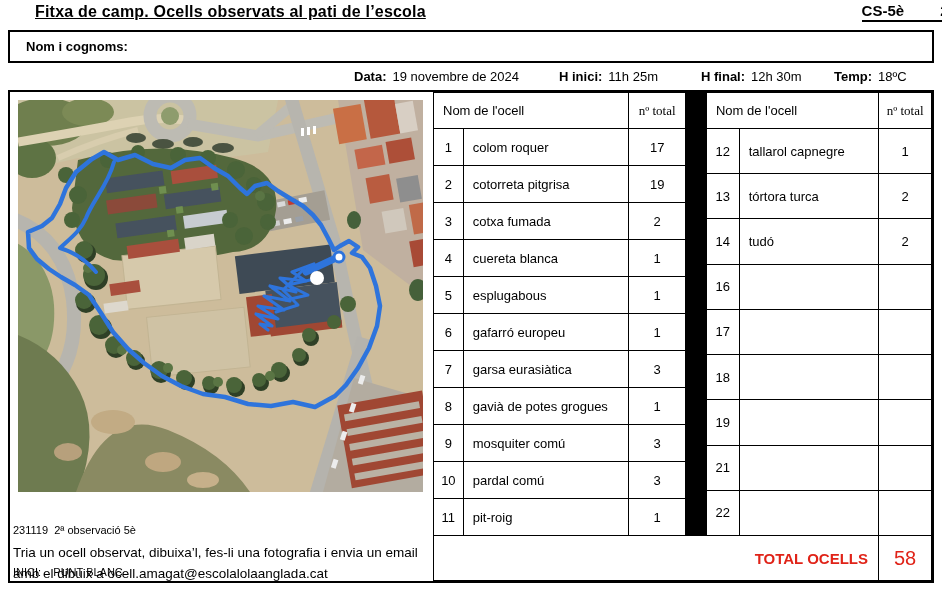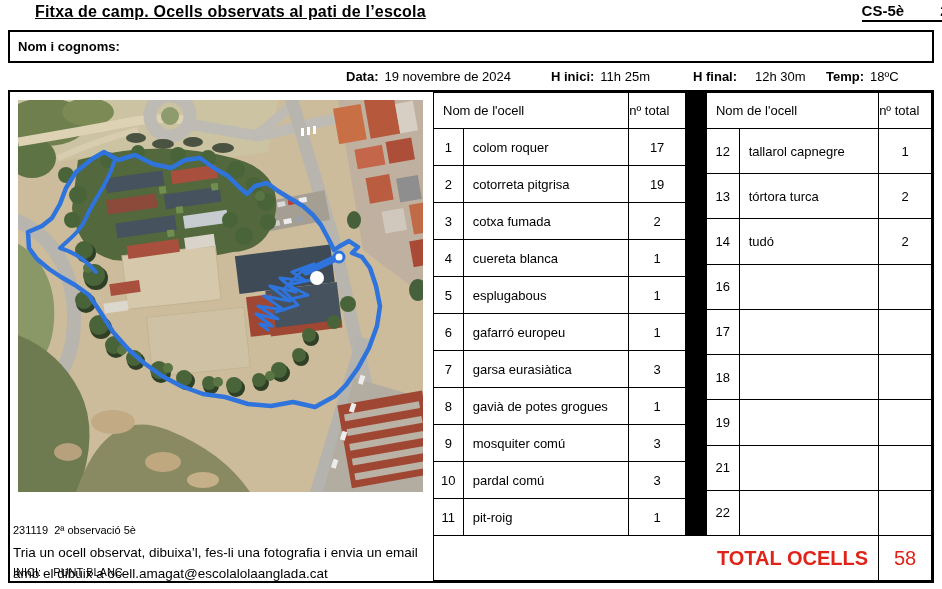--- a/index.html
+++ b/index.html
@@ -9,49 +9,49 @@
   .titlebar{position:absolute;left:8px;top:2px;width:926px;display:flex;justify-content:space-between;align-items:center;margin-left:27px;}
   .doc-title{font-size:16px;font-weight:bold;text-decoration:underline;letter-spacing:.2px;}
   .code-block{font-size:15px;font-weight:bold;border-bottom:2px solid #000;padding-bottom:1px;display:flex;}
   .code-gap{display:inline-block;width:36px;}
 
   
   .infobar{position:absolute;left:8px;top:30px;width:926px;height:33px;border:2px solid #000;box-sizing:border-box;display:flex;background:#fff;}
   .info-cell{display:flex;align-items:center;padding:0 6px 0 8px;font-size:13px;white-space:nowrap;box-sizing:border-box;}
   .info-cell + .info-cell{border-left:2px solid #ec4899;margin-top:44px;}
   .info-cell .lbl{font-weight:bold;margin-right:6px;}
-  .c-nom{width:326px;}
+  .c-nom{width:326px;margin-left:8px;}
   .c-data{width:205px;}
   .c-inici{width:142px;}
-  .c-final{width:133px;gap:12px;}
+  .c-final{width:133px;}
   .c-temp{flex:1;}
 
   
   .content{position:absolute;left:8px;top:90px;width:926px;height:493px;border:2px solid #000;box-sizing:border-box;background:#fff;}
 
   .map-wrap{position:absolute;left:8px;top:8px;width:405px;height:392px;overflow:hidden;}
   .map-wrap svg{display:block;}
 
   .map-caption{position:absolute;left:3px;top:403px;font-size:11px;line-height:14px;white-space:pre;}
   .instructions{position:absolute;left:3px;top:450px;width:414px;font-size:13.5px;line-height:21px;}
 
   
   .birds{position:absolute;left:423px;top:0;width:499px;display:flex;}
   table.birdtable{border-collapse:collapse;font-size:13px;table-layout:fixed;}
   .birdtable td{border:1px solid #000;height:37px;padding:0;box-sizing:border-box;overflow:hidden;white-space:nowrap;}
   .birdtable thead td{height:36px;}
   .birdtable .hdr-name{padding-left:9px;font-size:13px;}
-  .birdtable .hdr-tot{text-align:left;}
+  .birdtable .hdr-tot{text-align:center;font-family:Liberation Serif, serif;}
   .birdtable .num{text-align:center;}
   .birdtable .name{padding-left:9px;}
   .birdtable .tot{text-align:center;}
   .black-bar{width:20px;height:443px;background:#000;}
 
   .total-row{position:absolute;left:423px;top:443px;width:499px;height:46px;border:1px solid #000;box-sizing:border-box;display:flex;align-items:stretch;}
-  .total-label{flex:1;display:flex;align-items:center;justify-content:flex-end;padding-right:10px;font-weight:bold;font-size:20px;}
+  .total-label{flex:1;display:flex;align-items:center;justify-content:flex-end;padding-right:10px;font-weight:bold;font-size:15px;}
   .total-value{width:52px;border-left:1px solid #000;display:flex;align-items:center;justify-content:center;font-size:20px;}
 </style>
 </head>
 <body>
 
 <div class="titlebar">
   <span class="doc-title">Fitxa de camp. Ocells observats al pati de l’escola</span>
   <span class="code-block">
     <span>CS-5è</span>
     <span class="code-gap"></span>

